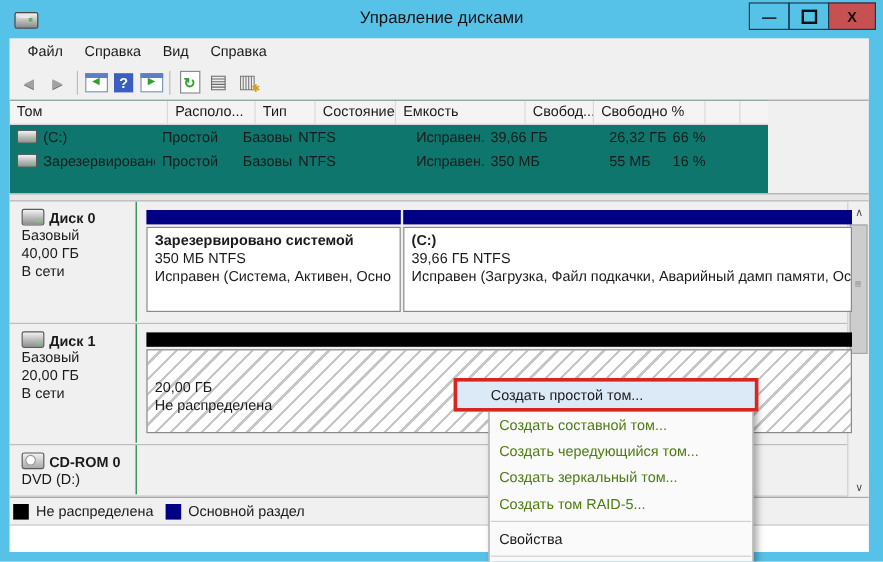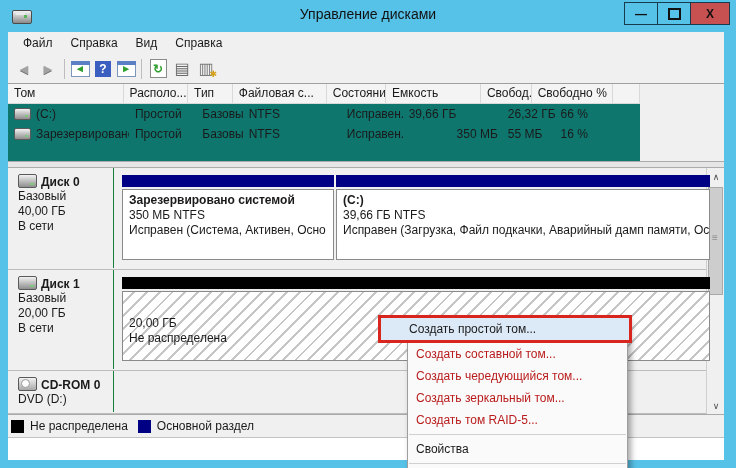--- a/index.html
+++ b/index.html
@@ -79,21 +79,21 @@
   
   .legend{position:absolute;left:0;top:382px;width:716px;height:23px;background:#f0f0f0;border-top:1px solid #a9a9a9;display:flex;align-items:center;padding-left:3px;box-sizing:border-box;}
   .lsq{width:13px;height:13px;margin-right:6px;flex:0 0 auto;}
   .llabel{margin-right:10px;white-space:nowrap;}
   .statusbar{position:absolute;left:0;top:405px;width:716px;height:23px;background:#fff;border-top:1px solid #c3c3c3;box-sizing:border-box;}
 
   
   .ctxmenu{position:absolute;left:407px;top:316px;width:221px;height:176px;background:#fafafa;border:1px solid #9e9e9e;box-shadow:3px 3px 6px rgba(0,0,0,.35);box-sizing:border-box;z-index:20;}
   .cmi{height:22px;line-height:22px;padding-left:8px;white-space:nowrap;overflow:hidden;}
   .cmi.first{height:26px;line-height:26px;background:#d9e7f7;}
-  .cmi.disabled{color:#b91c1c;}
+  .cmi.disabled{color:#4d7c0f;}
   .cmsep{height:1px;background:#d0d0d0;margin:3px 1px;}
 
   .annotation{position:absolute;left:378px;top:315px;width:254px;height:28px;background:#dce9f7;border:3px solid #d8261f;box-sizing:border-box;z-index:30;display:flex;align-items:center;padding-left:28px;white-space:nowrap;overflow:hidden;}
 </style>
 </head>
 <body>
 
 <div class="win">
 
   <div class="titlebar">
@@ -150,21 +150,20 @@
         <div class="tb tb-rescan-disks-icon">
           <span class="g">▥</span>
         </div>
       </div>
 
     <div class="table-pane">
       <div class="thead" id="thead">
           <div class="th" style="width: 132px;">Том</div>
           <div class="th" style="width: 73px;">Располо...</div>
           <div class="th" style="width: 50px;">Тип</div>
-          <div class="th" style="width: 107px;">Файловая с...</div>
           <div class="th" style="width: 67px;">Состояние</div>
           <div class="th" style="width: 108px;">Емкость</div>
           <div class="th" style="width: 57px;">Свобод...</div>
           <div class="th" style="width: 93px;">Свободно %</div>
           <div class="th" style="width: 29px;"></div>
         </div>
       <div id="tbody">
           <div class="trow">
             <div class="td" style="width: 132px;">
               <span class="ico-vol"></span>
@@ -202,21 +201,21 @@
             </div>
             <div class="td" style="width: 50px;">
               <span>Базовый</span>
             </div>
             <div class="td" style="width: 107px;">
               <span>NTFS</span>
             </div>
             <div class="td" style="width: 67px;">
               <span>Исправен...</span>
             </div>
-            <div class="td" style="width: 108px; justify-content: flex-end;">
+            <div class="td" style="width: 108px;">
               <span>350 МБ</span>
             </div>
             <div class="td" style="width: 57px;">
               <span>55 МБ</span>
             </div>
             <div class="td" style="width: 93px;">
               <span>16 %</span>
             </div>
           </div>
         </div>

